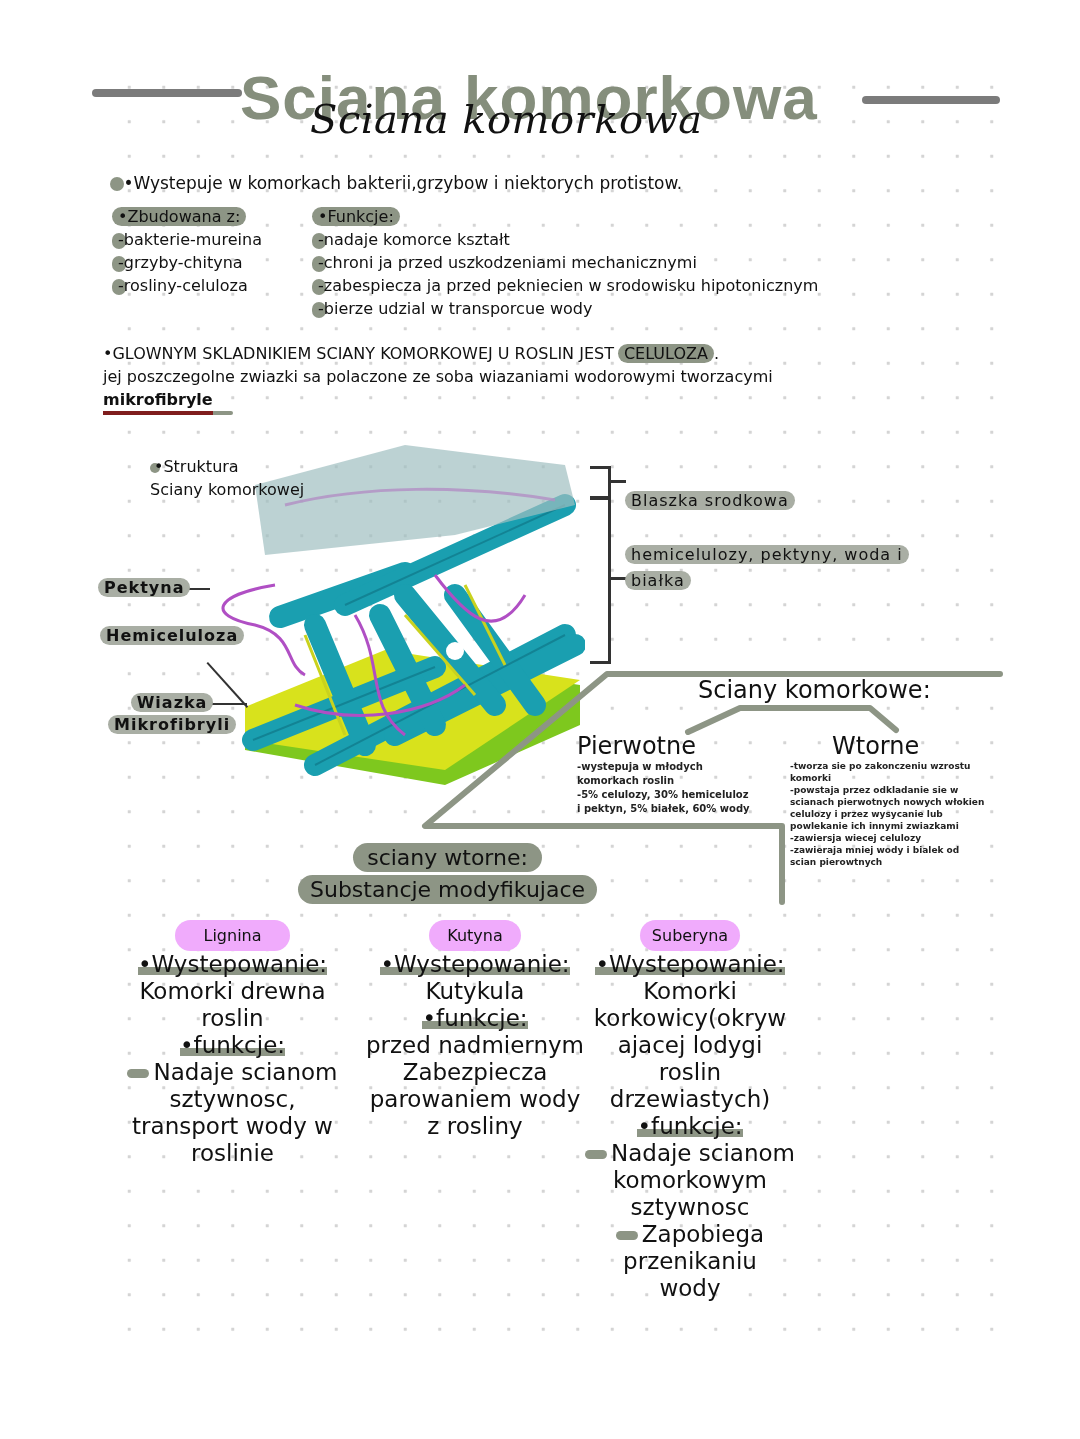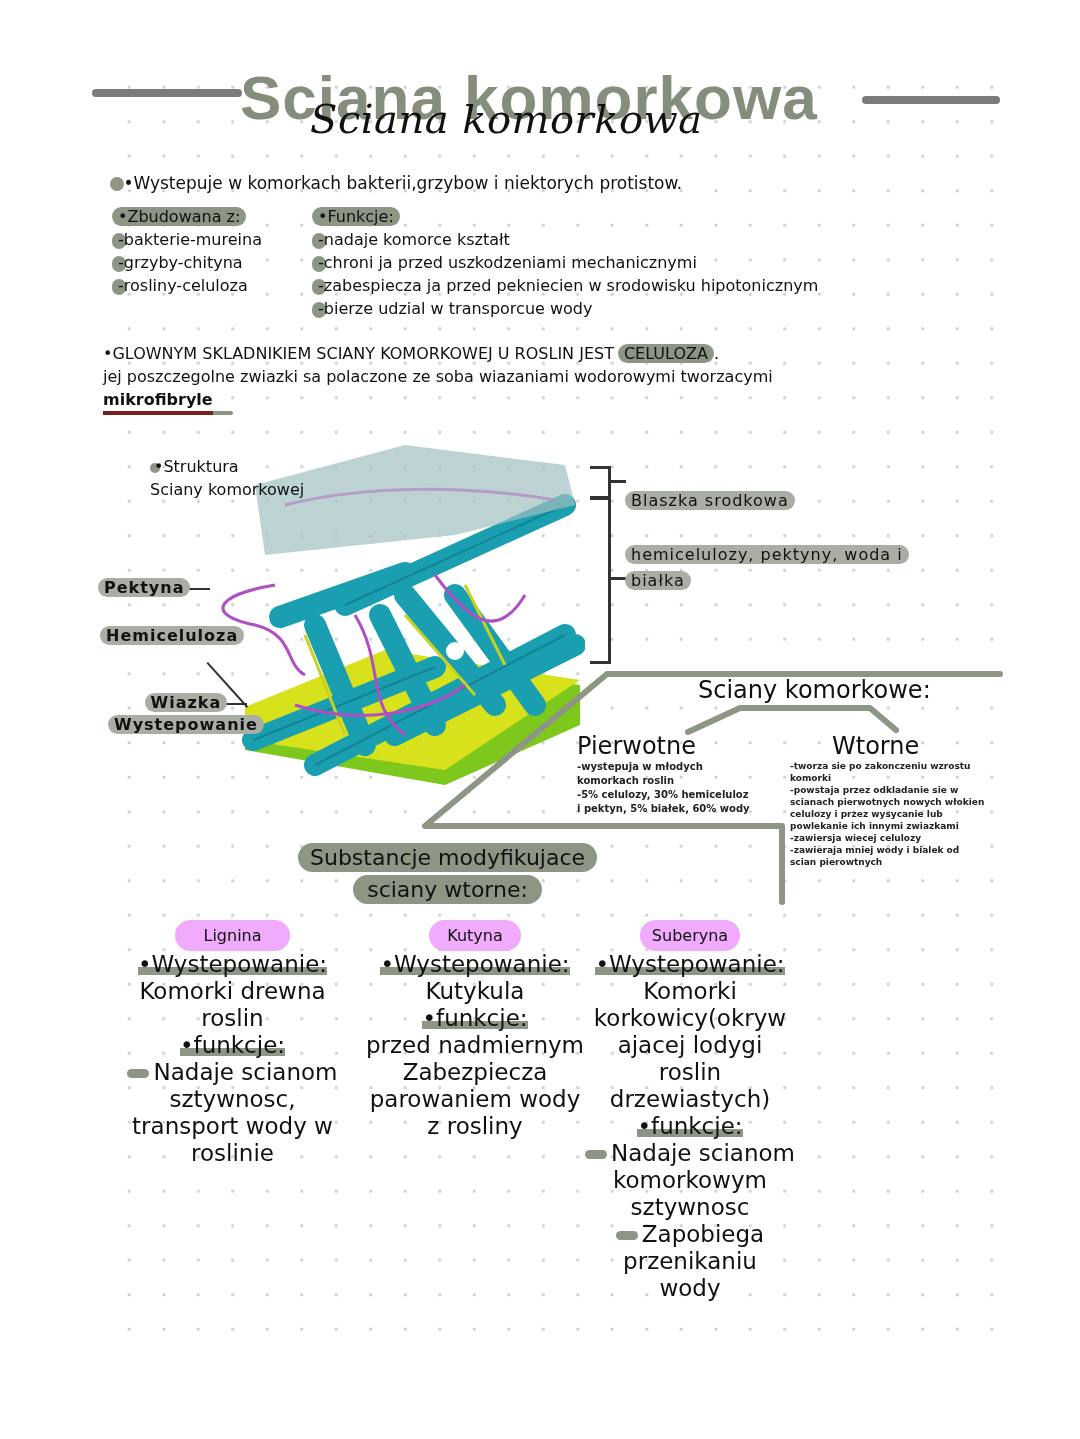--- a/index.html
+++ b/index.html
@@ -118,21 +118,21 @@
 <div class="abs" style="left:98px;top:578px;">
   <span class="label-box">Pektyna</span>
 </div>
 <div class="line" style="left:185px;top:588px;width:25px;height:2px;background:#333;"></div>
 <div class="abs" style="left:100px;top:626px;">
   <span class="label-box">Hemiceluloza</span>
 </div>
 <div class="line" style="left:208px;top:662px;width:60px;height:2px;background:#333;transform:rotate(48deg);transform-origin:0 0;"></div>
 <div class="abs" style="left:108px;top:692px;text-align:center;line-height:22px;">
   <div><span class="label-box">Wiazka</span></div>
-  <div><span class="label-box">Wystepowanie</span></div>
+  <div><span class="label-box">Mikrofibryli</span></div>
 </div>
 <div class="line" style="left:205px;top:703px;width:42px;height:2px;background:#333;"></div>
 
 <div class="bracket" style="left:590px;top:466px;width:18px;height:28px;"></div>
 <div class="line" style="left:608px;top:480px;width:18px;height:3px;background:#333;"></div>
 <div class="abs" style="left:625px;top:472px;margin-top:19px;">
   <span class="label-box" style="font-weight:normal;color:#111;">Blaszka srodkowa</span>
 </div>
 <div class="bracket" style="left:590px;top:496px;width:18px;height:162px;"></div>
 <div class="line" style="left:608px;top:577px;width:18px;height:3px;background:#333;"></div>
@@ -163,22 +163,22 @@
   <div class="small" style="font-size:9px;line-height:12px;">-powstaja przez odkladanie sie w</div>
   <div class="small" style="font-size:9px;line-height:12px;">scianach pierwotnych nowych włokien</div>
   <div class="small" style="font-size:9px;line-height:12px;">celulozy i przez wysycanie lub</div>
   <div class="small" style="font-size:9px;line-height:12px;">powlekanie ich innymi zwiazkami</div>
   <div class="small" style="font-size:9px;line-height:12px;">-zawiersja wiecej celulozy</div>
   <div class="small" style="font-size:9px;line-height:12px;">-zawieraja mniej wody i bialek od</div>
   <div class="small" style="font-size:9px;line-height:12px;">scian pierowtnych</div>
 </div>
 
 <div class="abs" style="left:298px;top:842px;font-size:22px;line-height:32px;text-align:center;">
+  <div><span class="hl" style="border-radius:16px;padding:2px 14px;">sciany wtorne:</span></div>
   <div><span class="hl" style="border-radius:16px;padding:2px 12px;">Substancje modyfikujace</span></div>
-  <div><span class="hl" style="border-radius:16px;padding:2px 14px;">sciany wtorne:</span></div>
 </div>
 
 <div class="abs big-col" style="left:100px;top:920px;width:265px;">
   <div><span class="col-head">Lignina</span></div>
   <div><span class="ul">•<span>Wystepowanie:</span></span></div>
   <div>Komorki drewna</div>
   <div>roslin</div>
   <div><span class="ul">•<span>funkcje:</span></span></div>
   <div><span class="pill"></span><span>Nadaje scianom</span></div>
   <div>sztywnosc,</div>

